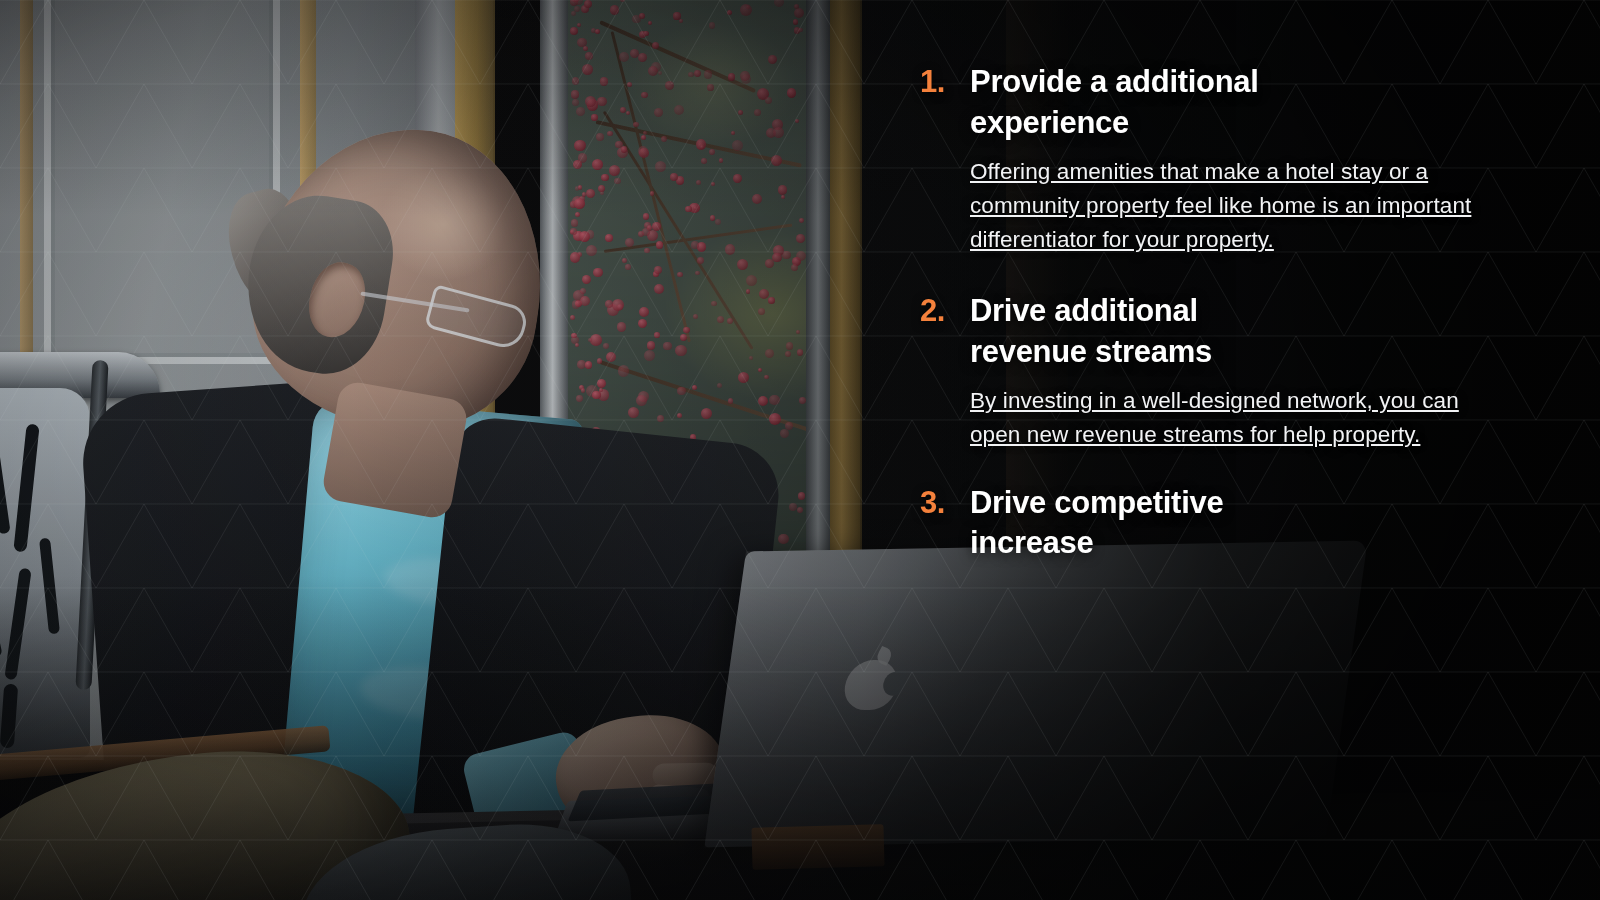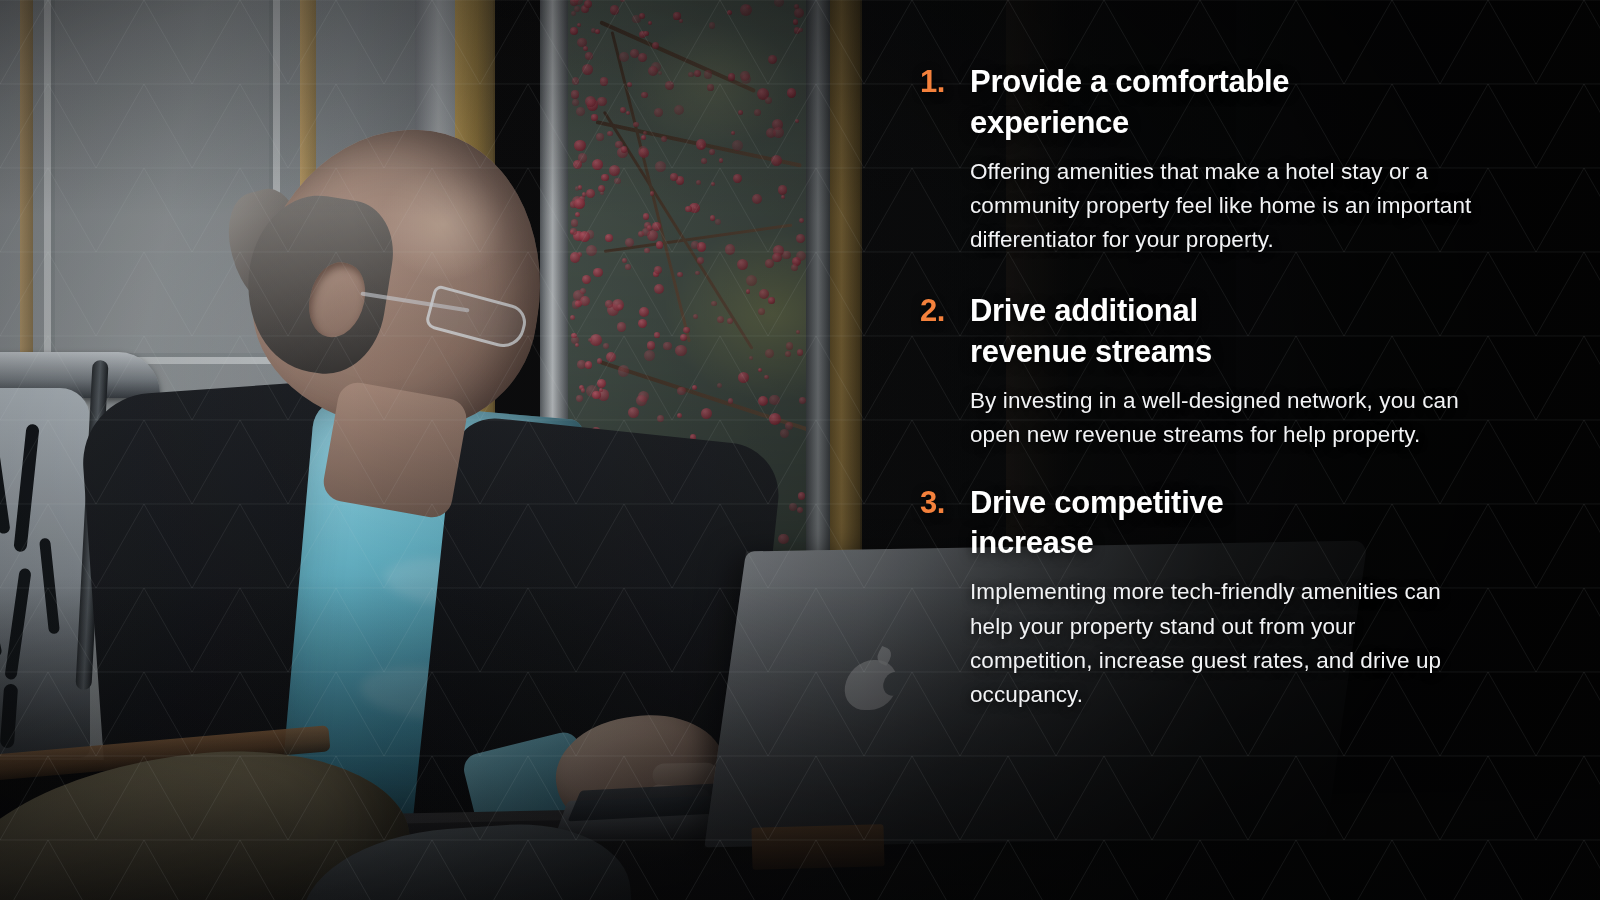--- a/index.html
+++ b/index.html
@@ -324,20 +324,21 @@
     text-shadow:0 2px 12px rgba(0,0,0,.78);
     max-width:420px;
   }
   .body {
     color:#f2f3f5;
     font-size:22.5px; font-weight:400; line-height:1.52;
     letter-spacing:.1px;
     margin-left:50px; margin-top:11px;
     max-width:506px;
     text-shadow:0 2px 10px rgba(0,0,0,.85);
+    text-decoration:underline;
   }
   #item-1 { margin-bottom:34px; }
   #item-2 { margin-bottom:30px; }
   #item-2 .title { max-width:330px; }
   #item-3 .title { max-width:340px; }
 </style>
 </head>
 <body>
 
 <div id="slide">
@@ -955,35 +956,34 @@
         <rect x="0" y="0" width="1600" height="900" fill="url(#tri)"></rect>
       </svg>
     </div>
   </div>
 
   <div class="content">
 
     <div class="item" id="item-1">
       <div class="item-head">
         <div class="num">1.</div>
-        <div class="title">Provide a comfortable experience</div>
+        <div class="title">Provide a additional experience</div>
       </div>
       <div class="body">Offering amenities that make a hotel stay or a community property feel like home is an important differentiator for your property.</div>
     </div>
 
     <div class="item" id="item-2">
       <div class="item-head">
         <div class="num">2.</div>
         <div class="title">Drive additional revenue streams</div>
       </div>
       <div class="body">By investing in a well-designed network, you can open new revenue streams for help property.</div>
     </div>
 
     <div class="item" id="item-3">
       <div class="item-head">
         <div class="num">3.</div>
         <div class="title">Drive competitive increase</div>
       </div>
-      <div class="body">Implementing more tech-friendly amenities can help your property stand out from your competition, increase guest rates, and drive up occupancy.</div>
     </div>
 
   </div>
 </div>
 
 </body></html>

